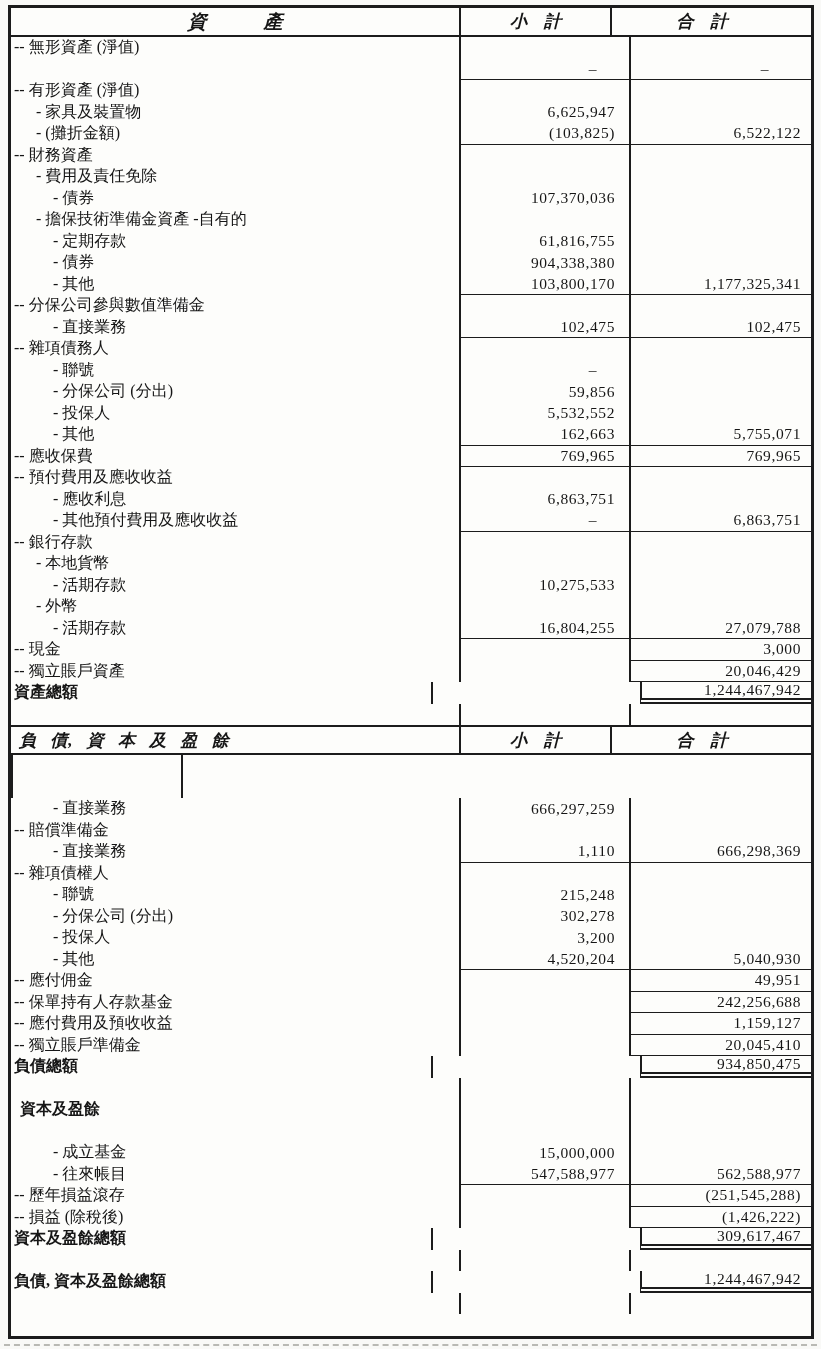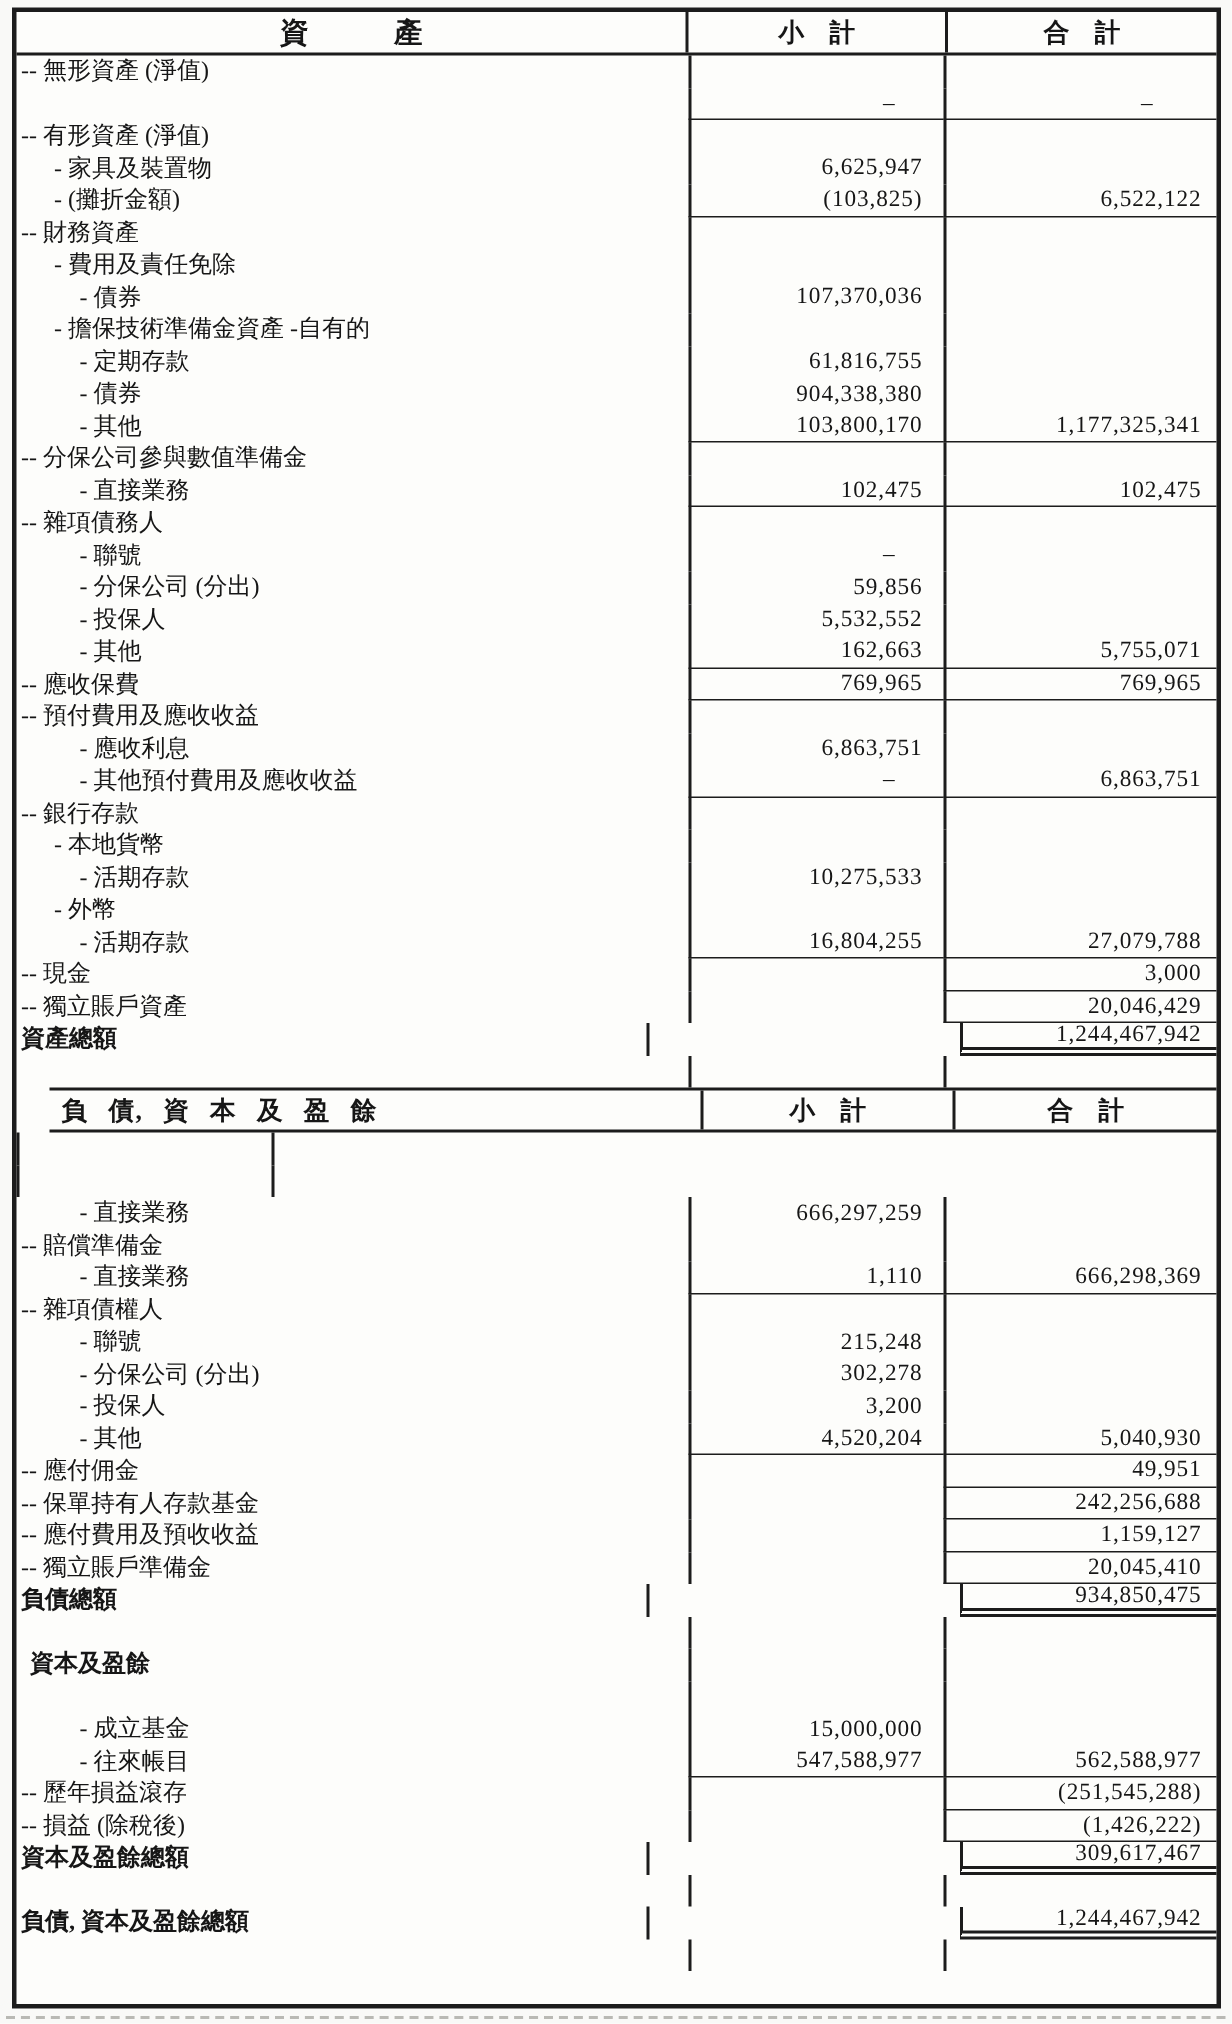--- a/index.html
+++ b/index.html
@@ -7,28 +7,28 @@
   body{
     width:821px;height:1349px;position:relative;overflow:hidden;
     background:#f9f9f7;color:#161616;
     font-family:"Liberation Serif","DejaVu Serif",serif;
   }
   .sheet{
     position:absolute;left:8px;top:5px;width:800px;height:1328px;
     border:3px solid #1c1c1c;background:#fdfdfb;box-sizing:content-box;
   }
   
-  .sec-header{display:flex;border-bottom:2px solid #1c1c1c;font-weight:bold;}
+  .sec-header{display:flex;border-bottom:2px solid #1c1c1c;font-weight:bold;font-style:italic;}
   .sec-header .cell{box-sizing:border-box;display:flex;align-items:center;}
   .sec-header.assets{height:27px;}
-  .sec-header.liab{height:26px;border-top:2.5px solid #1c1c1c;margin-left:22px;}
+  .sec-header.liab{height:26px;border-top:2.5px solid #1c1c1c;}
   .h-label{width:448px;font-size:19px;}
   .sec-header.assets .h-label{justify-content:center;}
   .sec-header.liab .h-label{padding-left:8px;font-size:17px;word-spacing:8px;letter-spacing:1px;}
-  .h-sub{width:173px;border-left:2px solid #1c1c1c;justify-content:center;font-size:17px;}
+  .h-sub{width:151px;border-left:2px solid #1c1c1c;justify-content:center;font-size:17px;}
   .h-tot{width:182px;border-left:2px solid #1c1c1c;justify-content:center;font-size:17px;}
   
   .rows{display:block;}
   .row{display:flex;height:21.5px;}
   .row>div{box-sizing:border-box;height:100%;}
   .c-label{
     width:448px;display:flex;align-items:center;
     font-size:16px;white-space:pre;overflow:hidden;
   }
   .c-sub,.c-tot{

